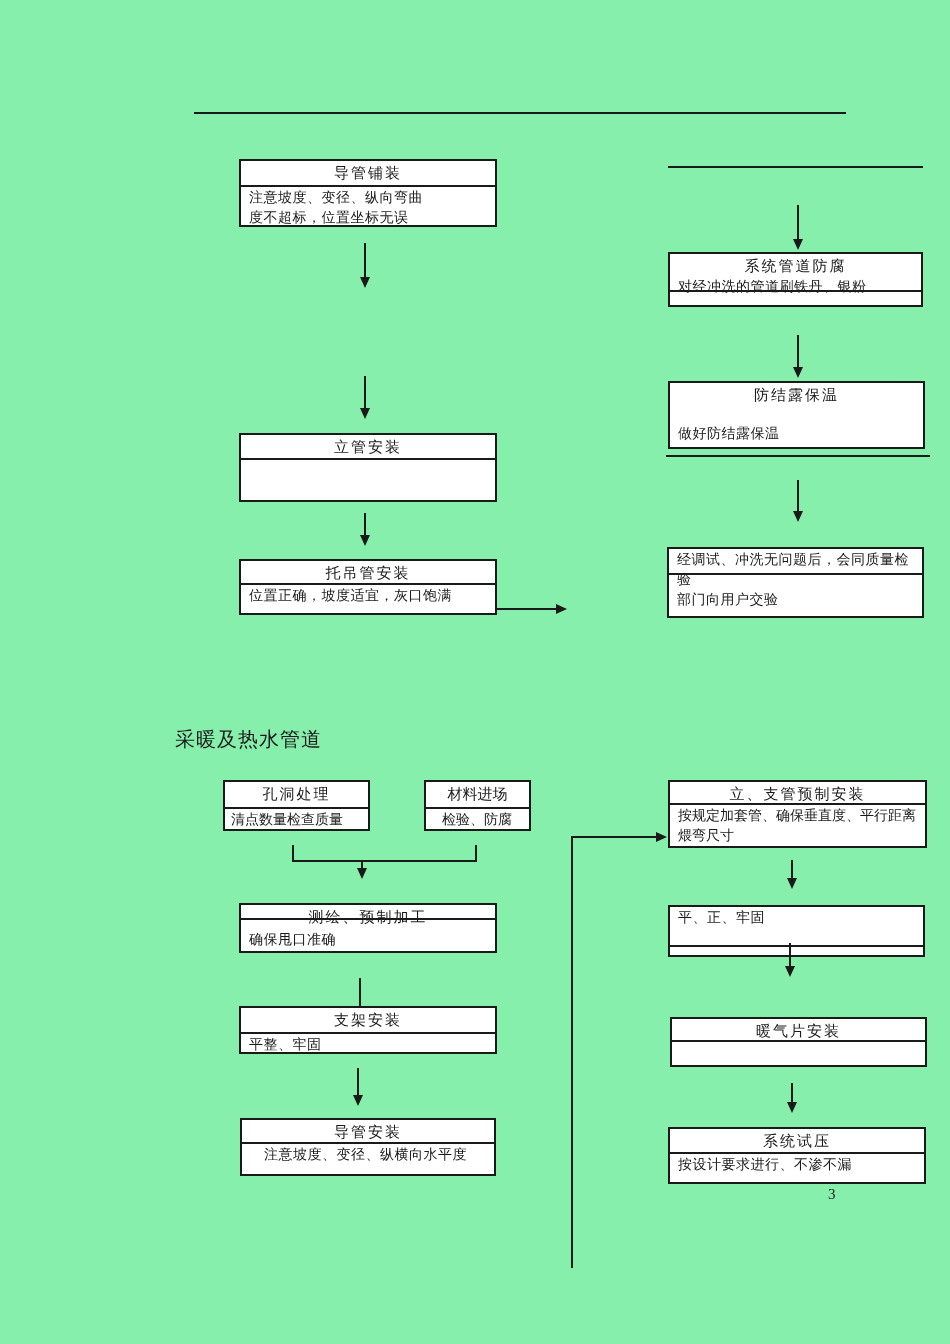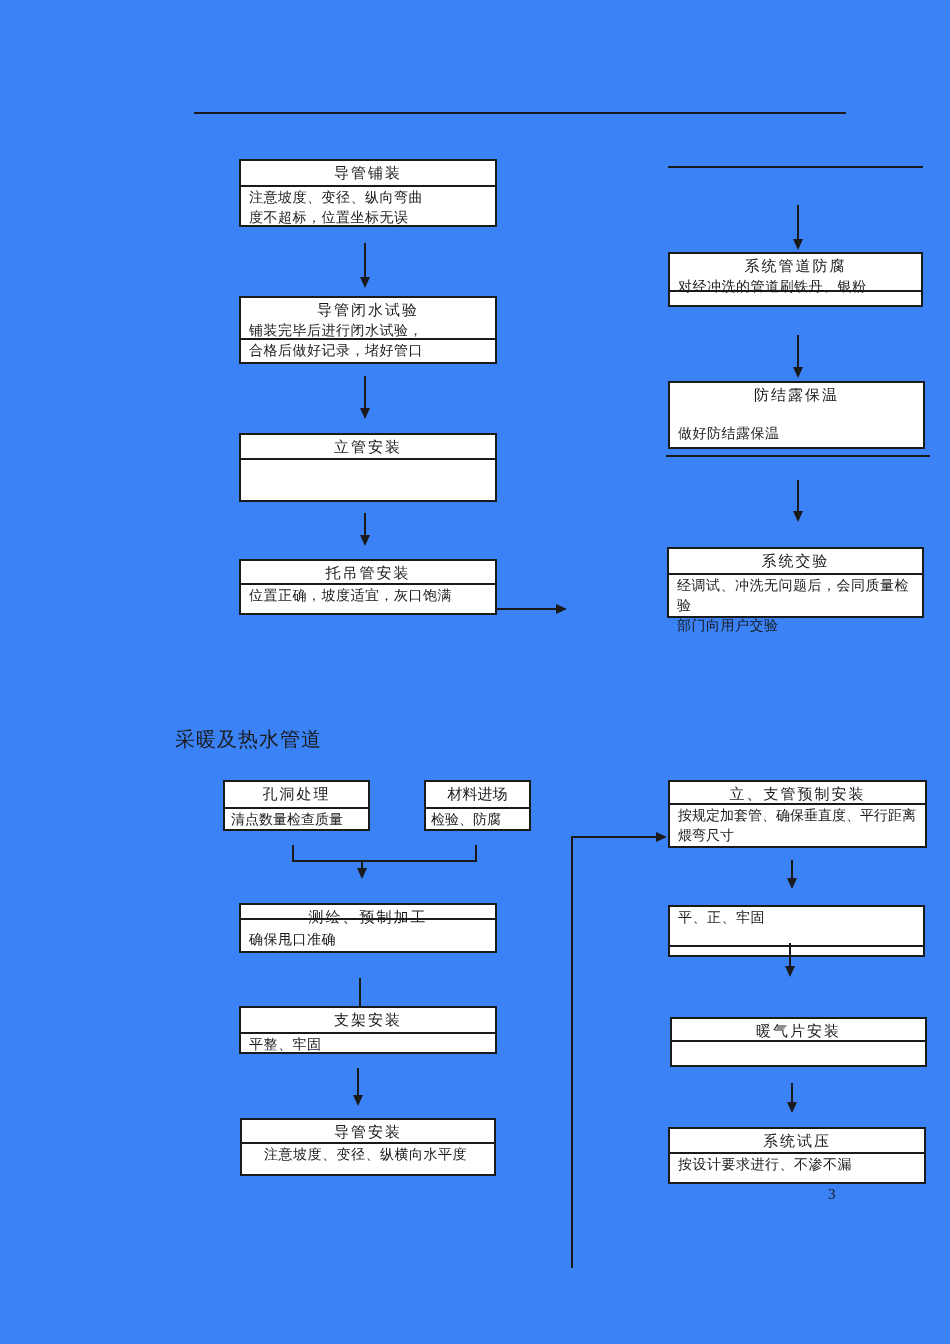--- a/index.html
+++ b/index.html
@@ -1,19 +1,19 @@
 <!DOCTYPE html>
 <html><head>
 <meta charset="utf-8">
 <style>
   html,body{margin:0;padding:0;background:#ffffff;}
   .page{
     position:relative;
     width:950px;height:1344px;
-    background:#3b82f6;
+    background:#86efac;
     font-family:"Liberation Serif","DejaVu Serif",serif;
     color:#1a1a1a;
     overflow:hidden;
   }
   .rule{position:absolute;height:2px;background:#1a1a1a;}
   .box{
     position:absolute;
     border:2px solid #1a1a1a;
     background:#fff;
     box-sizing:border-box;
@@ -63,26 +63,20 @@
   <div class="box" style="left:239px;top:159px;width:258px;height:68px;">
     <div class="bt" style="height:26px;">导管铺装</div>
     <div class="dv" style="top:24px;"></div>
     <div class="bb">注意坡度、变径、纵向弯曲
 度不超标，位置坐标无误</div>
   </div>
 
   <div class="vl" style="left:364px;top:243px;height:35px;"></div>
   <div class="ad" style="left:360px;top:277px;"></div>
 
-  <div class="box" style="left:239px;top:296px;width:258px;height:68px;">
-    <div class="bt" style="height:22px;">导管闭水试验</div>
-    <div class="dv" style="top:40px;"></div>
-    <div class="bb">铺装完毕后进行闭水试验，
-合格后做好记录，堵好管口</div>
-  </div>
 
   <div class="vl" style="left:364px;top:376px;height:33px;"></div>
   <div class="ad" style="left:360px;top:408px;"></div>
 
   <div class="box" style="left:239px;top:433px;width:258px;height:69px;">
     <div class="bt" style="height:25px;">立管安装</div>
     <div class="dv" style="top:23px;"></div>
   </div>
 
   <div class="vl" style="left:364px;top:513px;height:23px;"></div>
@@ -112,38 +106,37 @@
   <div class="box" style="left:668px;top:381px;width:257px;height:68px;">
     <div class="bt" style="height:24px;">防结露保温</div>
     <div class="bb" style="margin-top:16px;">做好防结露保温</div>
   </div>
   <div class="rule" style="left:666px;top:455px;width:264px;"></div>
 
   <div class="vl" style="left:797px;top:480px;height:32px;"></div>
   <div class="ad" style="left:793px;top:511px;"></div>
 
   <div class="box" style="left:667px;top:547px;width:257px;height:71px;">
-    <div class="bt" style="height:26px;">系统交验</div>
     <div class="dv" style="top:24px;"></div>
     <div class="bb">经调试、冲洗无问题后，会同质量检验
 部门向用户交验</div>
   </div>
 
   <div class="heading" style="left:175px;top:726px;">采暖及热水管道</div>
 
   <div class="box" style="left:223px;top:780px;width:147px;height:51px;">
     <div class="bt" style="height:27px;">孔洞处理</div>
     <div class="dv" style="top:25px;"></div>
     <div class="bb" style="padding-left:6px;letter-spacing:0;">清点数量检查质量</div>
   </div>
 
   <div class="box" style="left:424px;top:780px;width:107px;height:51px;">
     <div class="bt" style="height:27px;letter-spacing:0;">材料进场</div>
     <div class="dv" style="top:25px;"></div>
-    <div class="bb" style="padding-left:5px;letter-spacing:0;">检验、防腐</div>
+    <div class="bb" style="padding-left:16px;letter-spacing:0;">检验、防腐</div>
   </div>
 
   <div class="vl" style="left:292px;top:845px;height:17px;"></div>
   <div class="vl" style="left:475px;top:845px;height:17px;"></div>
   <div class="hl" style="left:292px;top:860px;width:185px;"></div>
   <div class="vl" style="left:361px;top:862px;height:7px;"></div>
   <div class="ad" style="left:357px;top:868px;"></div>
 
   <div class="box" style="left:239px;top:903px;width:258px;height:50px;">
     <div class="bt" style="height:24px;">测绘、预制加工</div>

